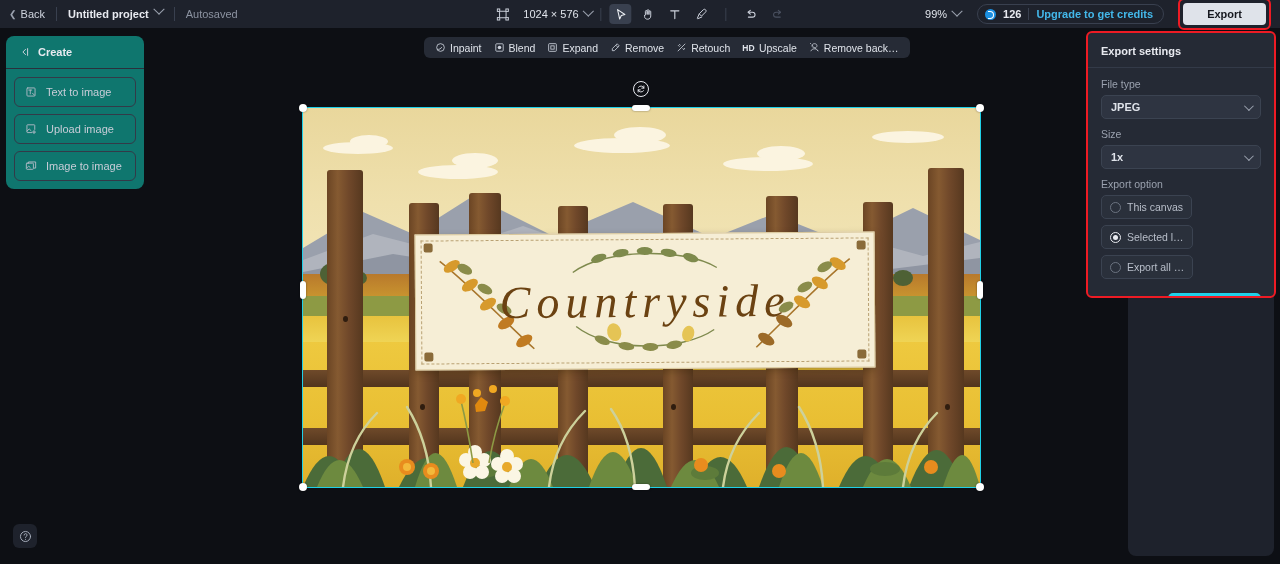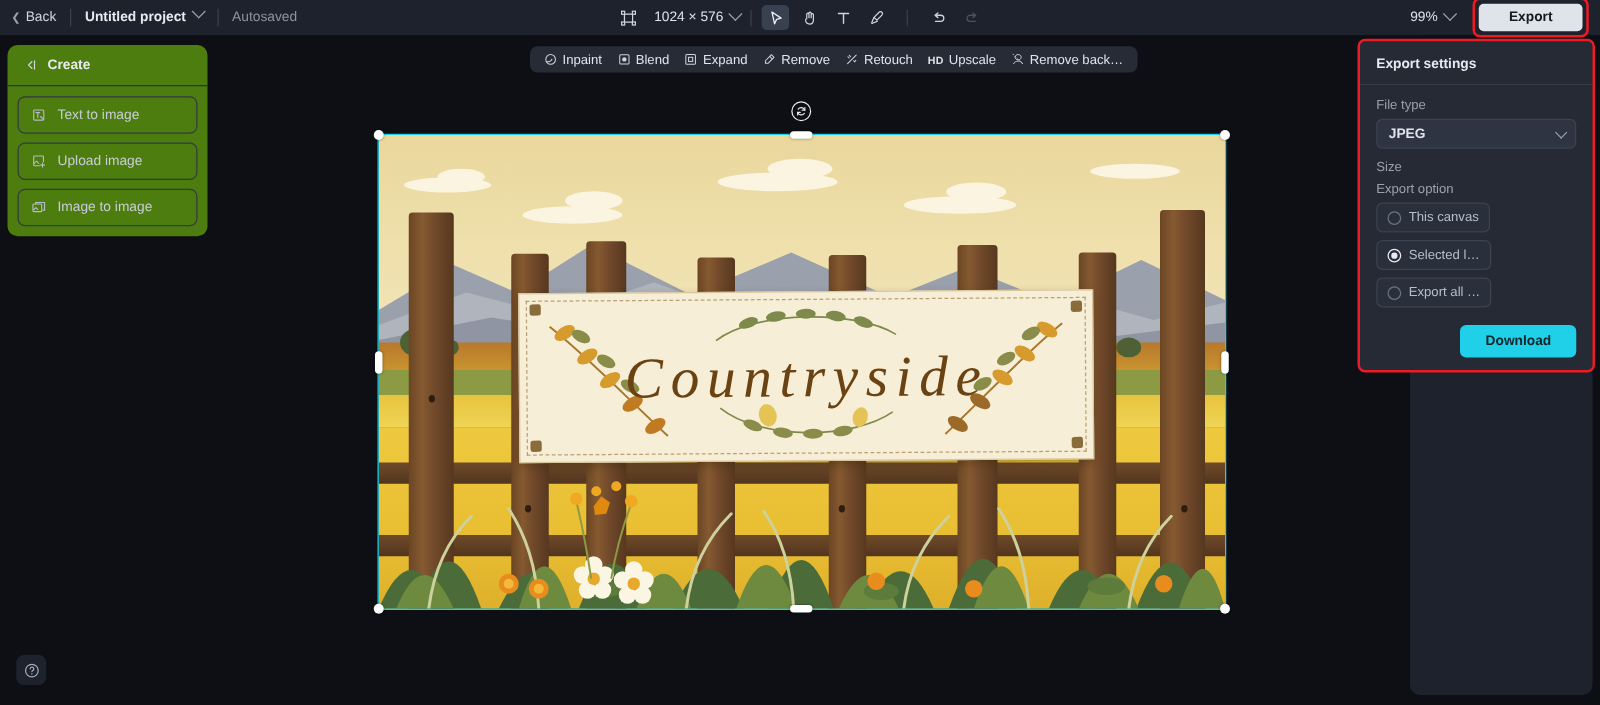--- a/index.html
+++ b/index.html
@@ -72,22 +72,22 @@
   .export-wrap {
     margin-left: 14px; border: 2px solid #ee1b24; border-radius: 6px; padding: 3px;
   }
   .export-btn {
     background: #dfe3ea; color: #16181f; font-size: 11px; font-weight: bold;
     border-radius: 4px; padding: 5px 24px; cursor: pointer;
   }
 
   
   .leftpanel {
-    position: absolute; left: 6px; top: 36px; width: 160px;
-    background: #4d7c0f; border-radius: 8px; overflow: hidden;
+    position: absolute; left: 6px; top: 36px; width: 138px;
+    background: #0f766e; border-radius: 8px; overflow: hidden;
   }
   .lp-head {
     display: flex; align-items: center; gap: 8px;
     padding: 10px 12px; border-bottom: 1px solid #2b303c;
   }
   .lp-head-txt { color: #e8eaf0; font-size: 11px; font-weight: bold; }
   .lp-body { padding: 8px; display: flex; flex-direction: column; gap: 7px; }
   .lp-item {
     display: flex; align-items: center; gap: 9px;
     border: 1px solid #333a48; border-radius: 6px;
@@ -297,20 +297,26 @@
             <path d="M8.6 2.9l2.8 2.3-2.8 2.3"></path>
           </svg>
         </div>
       </div>
     </div>
 
     <div class="tb-right">
       <div class="zoom-lbl">
         <span>99%</span>
         <span class="chev-dn"></span>
+      </div>
+      <div class="credits">
+        <span class="coin"></span>
+        <span class="credit-num">126</span>
+        <span class="cdiv"></span>
+        <span class="upgrade">Upgrade to get credits</span>
       </div>
       <div class="export-wrap">
         <div class="export-btn">Export</div>
       </div>
     </div>
   </div>
 
   <div class="leftpanel">
     <div class="lp-head">
       <span>
@@ -682,20 +688,24 @@
     <div class="ep-title">Export settings</div>
     <div class="ep-body">
 
       <div class="ep-label">File type</div>
       <div class="ep-select">
         <span class="ep-select-val">JPEG</span>
         <span class="chev-dn2"></span>
       </div>
 
       <div class="ep-label">Size</div>
+      <div class="ep-select">
+        <span class="ep-select-val">1x</span>
+        <span class="chev-dn2"></span>
+      </div>
 
       <div class="ep-label">Export option</div>
       <div class="ep-opts">
         <div class="ep-opt">
           <span class="radio"></span>
           <span class="ep-opt-txt">This canvas</span>
         </div>
         <div class="ep-opt">
           <span class="radio on"></span>
           <span class="ep-opt-txt">Selected l…</span>

